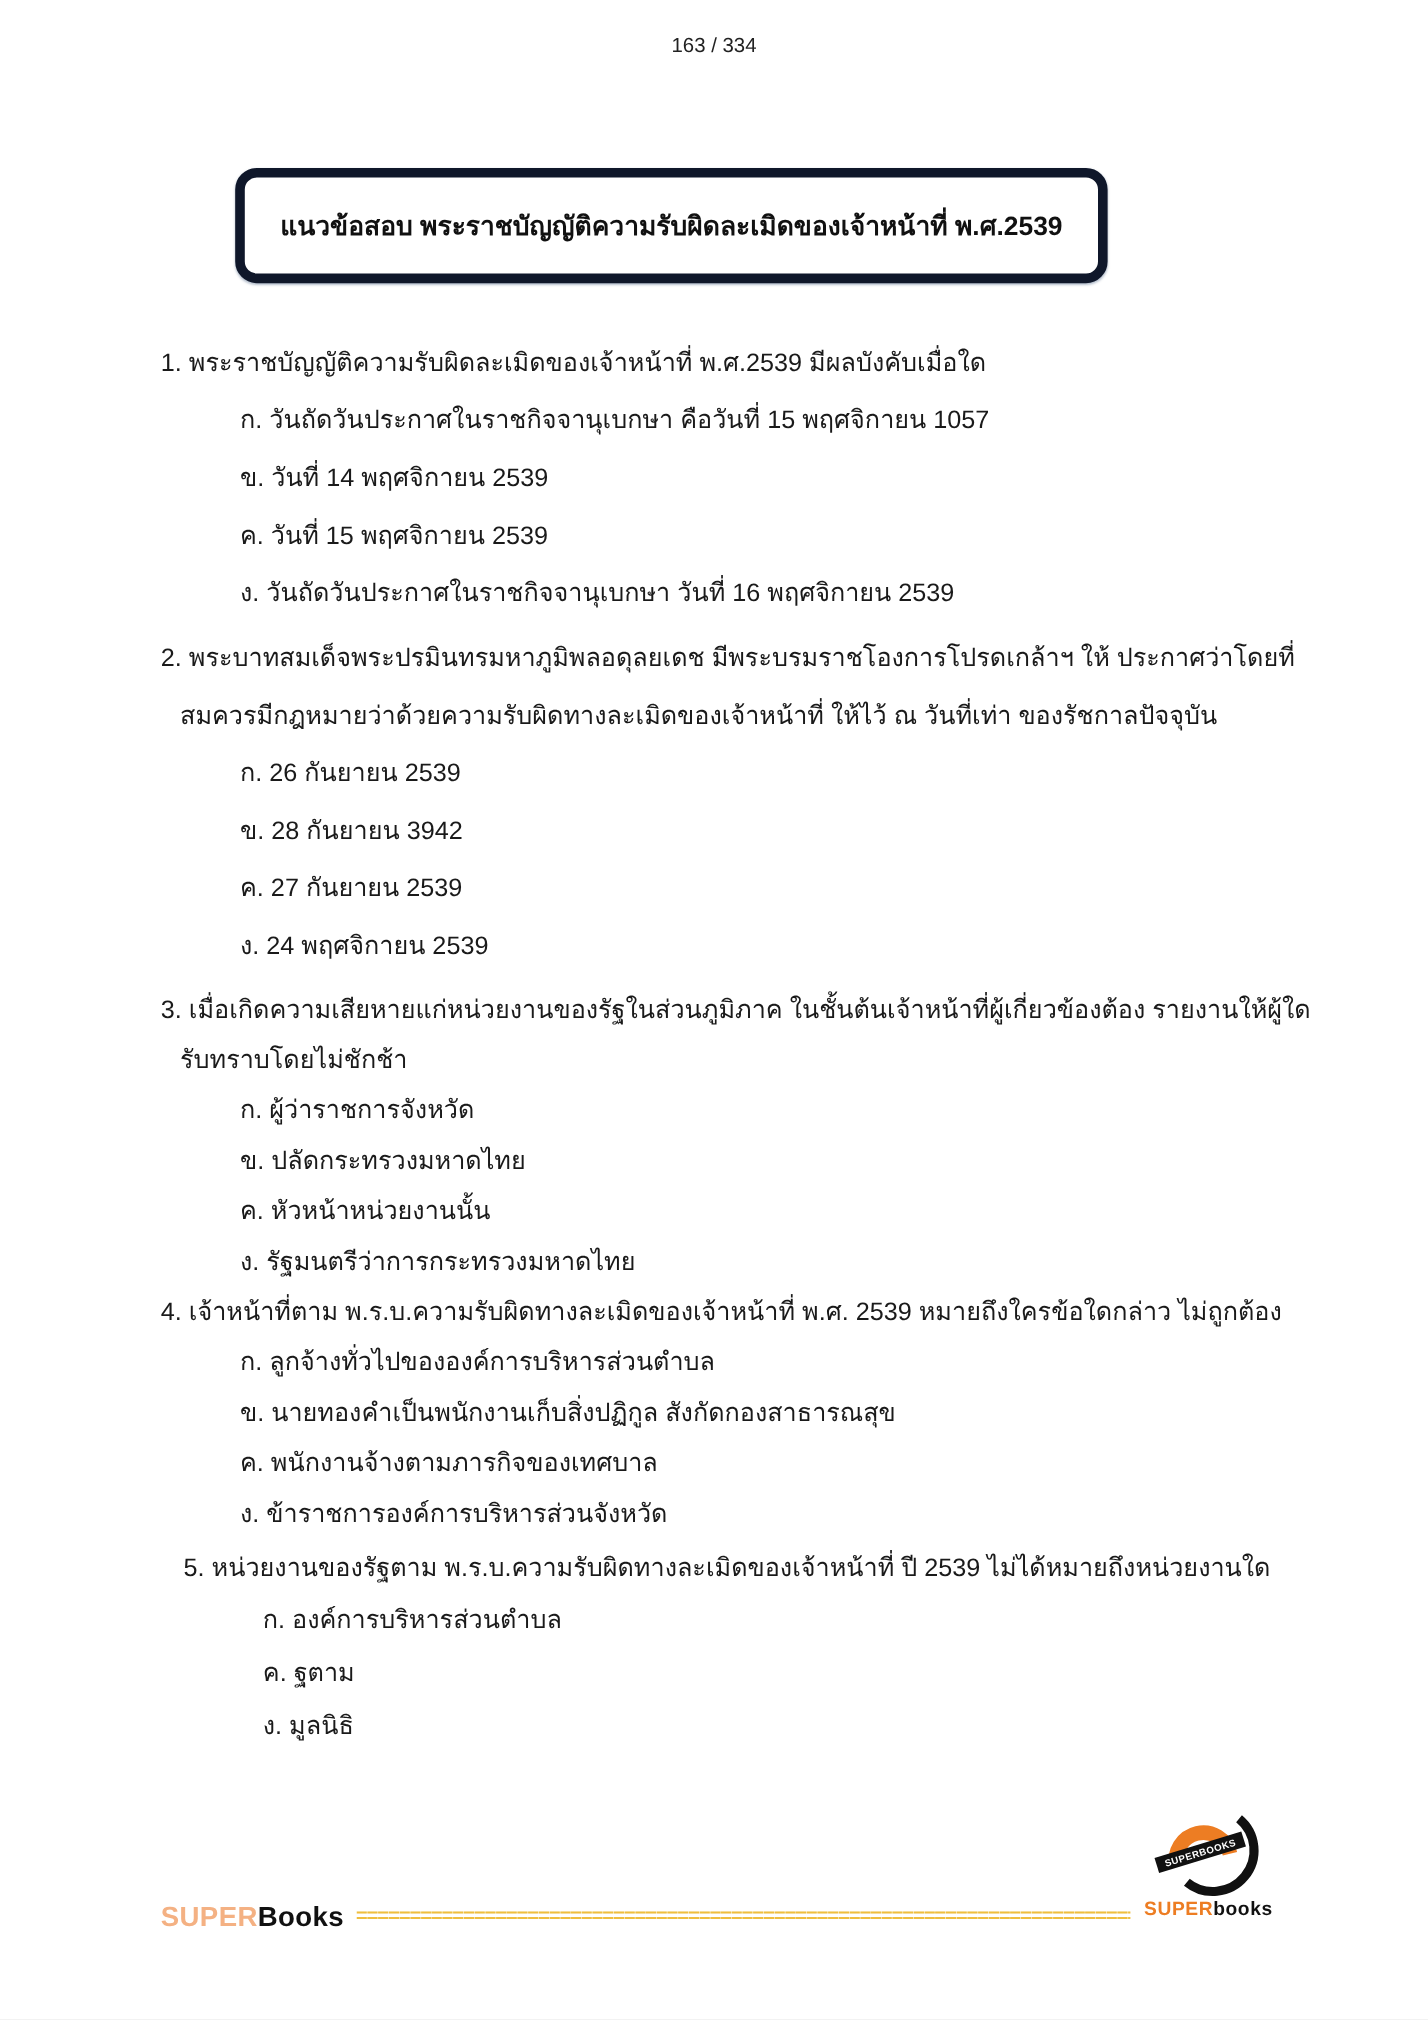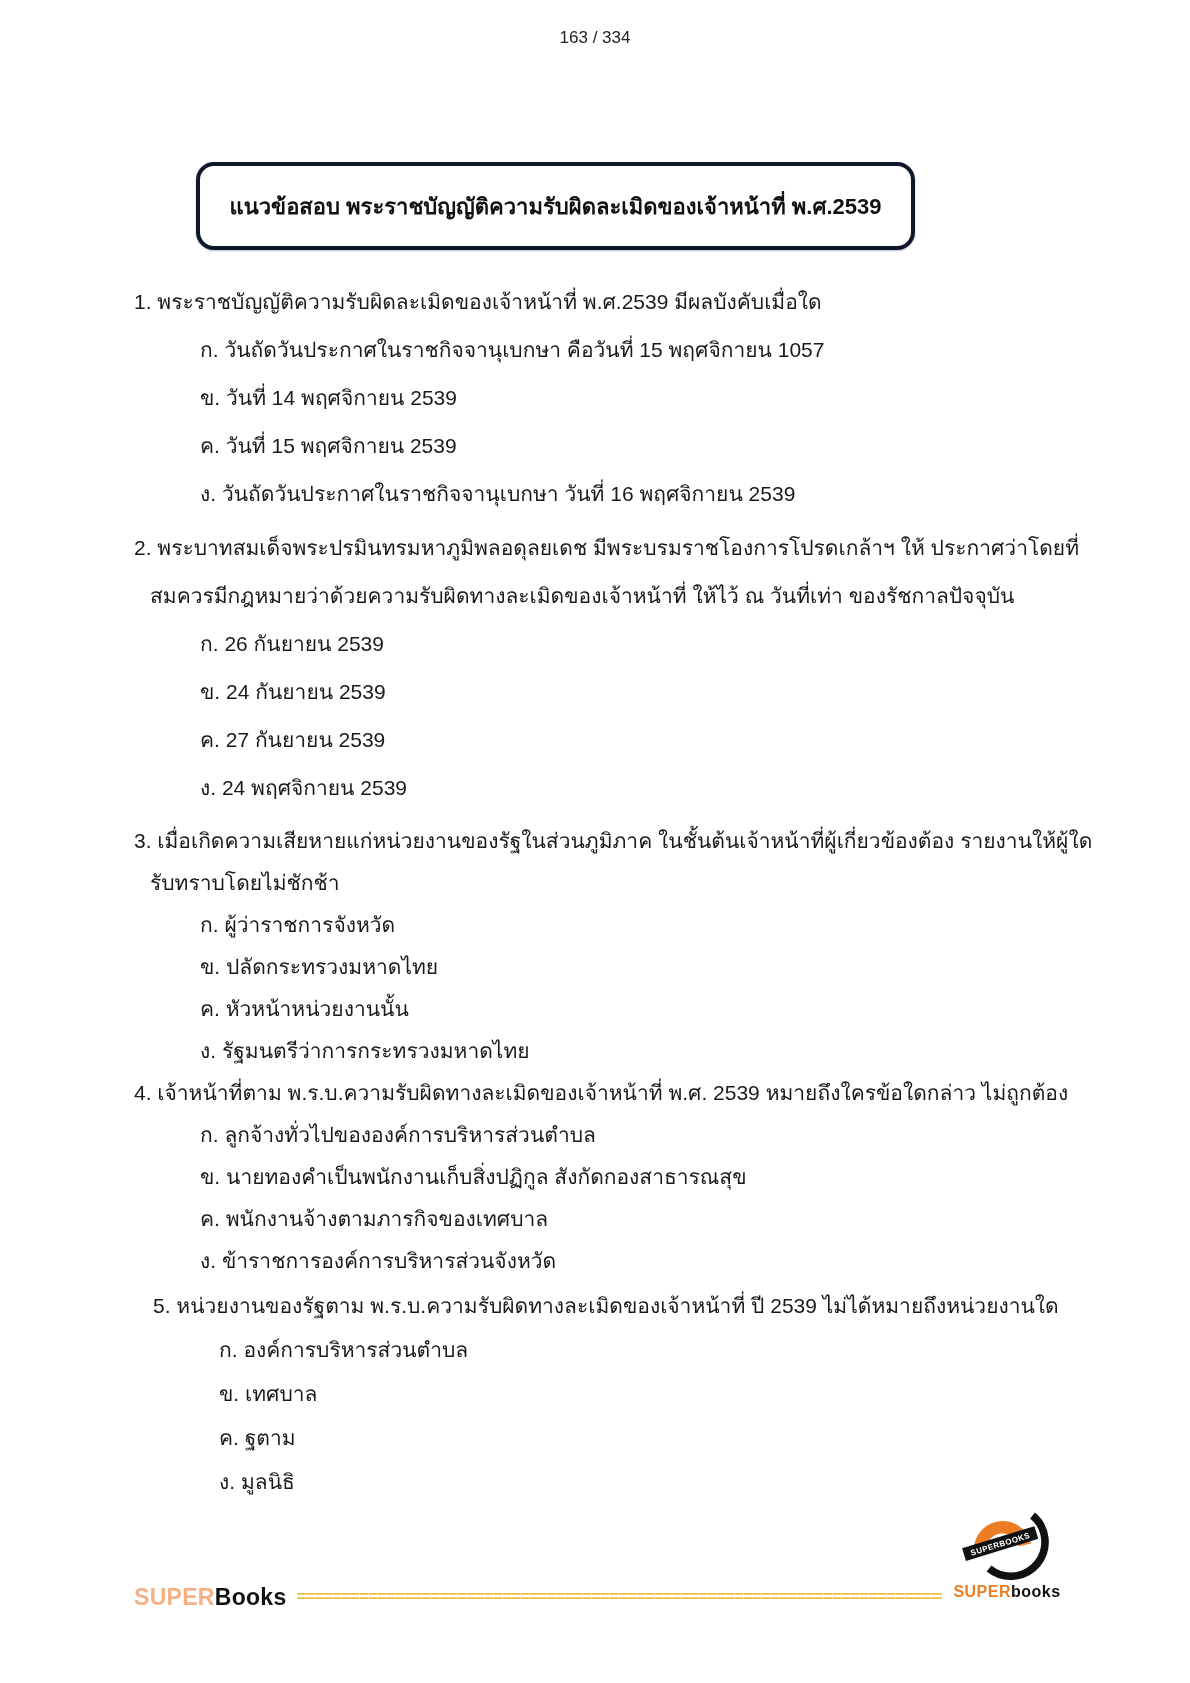--- a/index.html
+++ b/index.html
@@ -11,25 +11,24 @@
     overflow:hidden;
     font-family:"Liberation Sans","DejaVu Sans",sans-serif;
     color:#1a1a1a;
   }
   .page-number{
     position:absolute;top:28px;left:0;right:0;
     text-align:center;font-size:17px;color:#222;
   }
   .title-box{
     position:absolute;left:196px;top:140px;width:711px;height:80px;
-    border:4px solid #0f172a;border-radius:18px;
+    border:8px solid #0f172a;border-radius:18px;
     display:flex;align-items:center;justify-content:center;
     box-shadow:0 1px 2px rgba(40,70,110,.35);
     background:#fff;
-    margin-top:22px;
   }
   .title-text{
     font-size:22px;font-weight:bold;color:#111;
     white-space:nowrap;
   }
   .content{
     position:absolute;left:134px;top:277px;right:30px;
   }
   .question .line{
     height:42px;display:flex;align-items:center;
@@ -79,21 +78,21 @@
         <div class="line head">1. พระราชบัญญัติความรับผิดละเมิดของเจ้าหน้าที่ พ.ศ.2539 มีผลบังคับเมื่อใด</div>
         <div class="line option">ก. วันถัดวันประกาศในราชกิจจานุเบกษา คือวันที่ 15 พฤศจิกายน 1057</div>
         <div class="line option">ข. วันที่ 14 พฤศจิกายน 2539</div>
         <div class="line option">ค. วันที่ 15 พฤศจิกายน 2539</div>
         <div class="line option">ง. วันถัดวันประกาศในราชกิจจานุเบกษา วันที่ 16 พฤศจิกายน 2539</div>
       </div>
       <div class="question">
         <div class="line head">2. พระบาทสมเด็จพระปรมินทรมหาภูมิพลอดุลยเดช มีพระบรมราชโองการโปรดเกล้าฯ ให้ ประกาศว่าโดยที่</div>
         <div class="line head cont">สมควรมีกฎหมายว่าด้วยความรับผิดทางละเมิดของเจ้าหน้าที่ ให้ไว้ ณ วันที่เท่า ของรัชกาลปัจจุบัน</div>
         <div class="line option">ก. 26 กันยายน 2539</div>
-        <div class="line option">ข. 24 กันยายน 2539</div>
+        <div class="line option">ข. 28 กันยายน 3942</div>
         <div class="line option">ค. 27 กันยายน 2539</div>
         <div class="line option">ง. 24 พฤศจิกายน 2539</div>
       </div>
       <div class="question">
         <div class="line head">3. เมื่อเกิดความเสียหายแก่หน่วยงานของรัฐในส่วนภูมิภาค ในชั้นต้นเจ้าหน้าที่ผู้เกี่ยวข้องต้อง รายงานให้ผู้ใด</div>
         <div class="line head cont">รับทราบโดยไม่ชักช้า</div>
         <div class="line option">ก. ผู้ว่าราชการจังหวัด</div>
         <div class="line option">ข. ปลัดกระทรวงมหาดไทย</div>
         <div class="line option">ค. หัวหน้าหน่วยงานนั้น</div>
         <div class="line option">ง. รัฐมนตรีว่าการกระทรวงมหาดไทย</div>
@@ -101,21 +100,20 @@
       <div class="question">
         <div class="line head">4. เจ้าหน้าที่ตาม พ.ร.บ.ความรับผิดทางละเมิดของเจ้าหน้าที่ พ.ศ. 2539 หมายถึงใครข้อใดกล่าว ไม่ถูกต้อง</div>
         <div class="line option">ก. ลูกจ้างทั่วไปขององค์การบริหารส่วนตำบล</div>
         <div class="line option">ข. นายทองคำเป็นพนักงานเก็บสิ่งปฏิกูล สังกัดกองสาธารณสุข</div>
         <div class="line option">ค. พนักงานจ้างตามภารกิจของเทศบาล</div>
         <div class="line option">ง. ข้าราชการองค์การบริหารส่วนจังหวัด</div>
       </div>
       <div class="question">
         <div class="line head">5. หน่วยงานของรัฐตาม พ.ร.บ.ความรับผิดทางละเมิดของเจ้าหน้าที่ ปี 2539 ไม่ได้หมายถึงหน่วยงานใด</div>
         <div class="line option">ก. องค์การบริหารส่วนตำบล</div>
-        <div class="line option">ข. เทศบาล</div>
         <div class="line option">ค. ฐตาม</div>
         <div class="line option">ง. มูลนิธิ</div>
       </div>
     </div>
 
   <div class="footer-row">
     <span class="brand"><span class="sup">SUPER</span><span class="bks">Books</span></span>
     <span class="footer-divider">====================================================================================================</span>
   </div>
 

